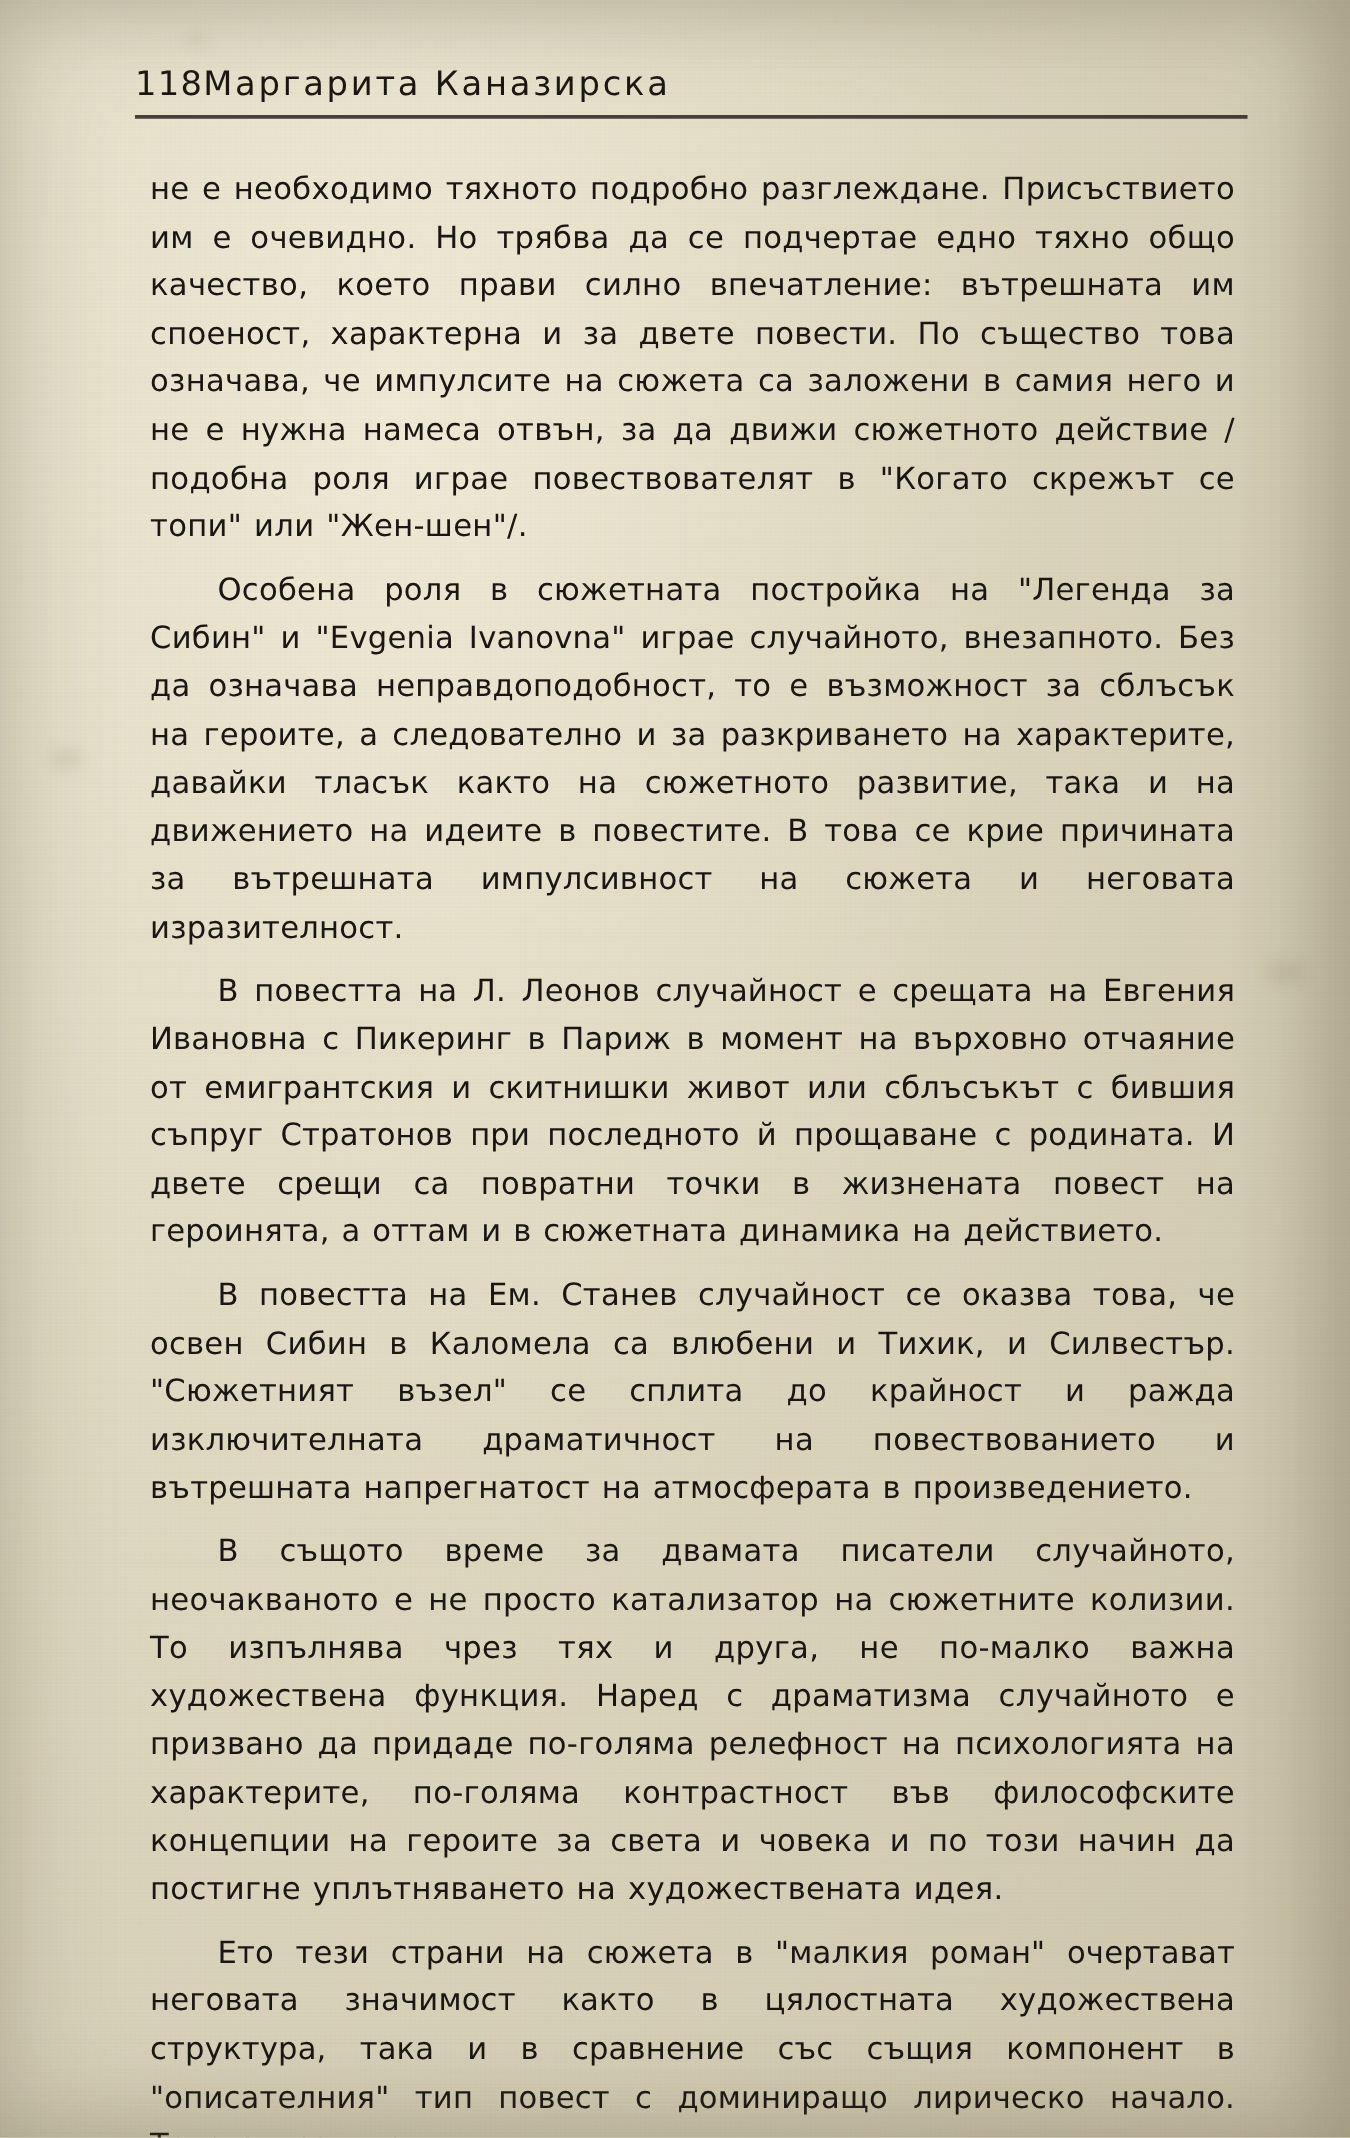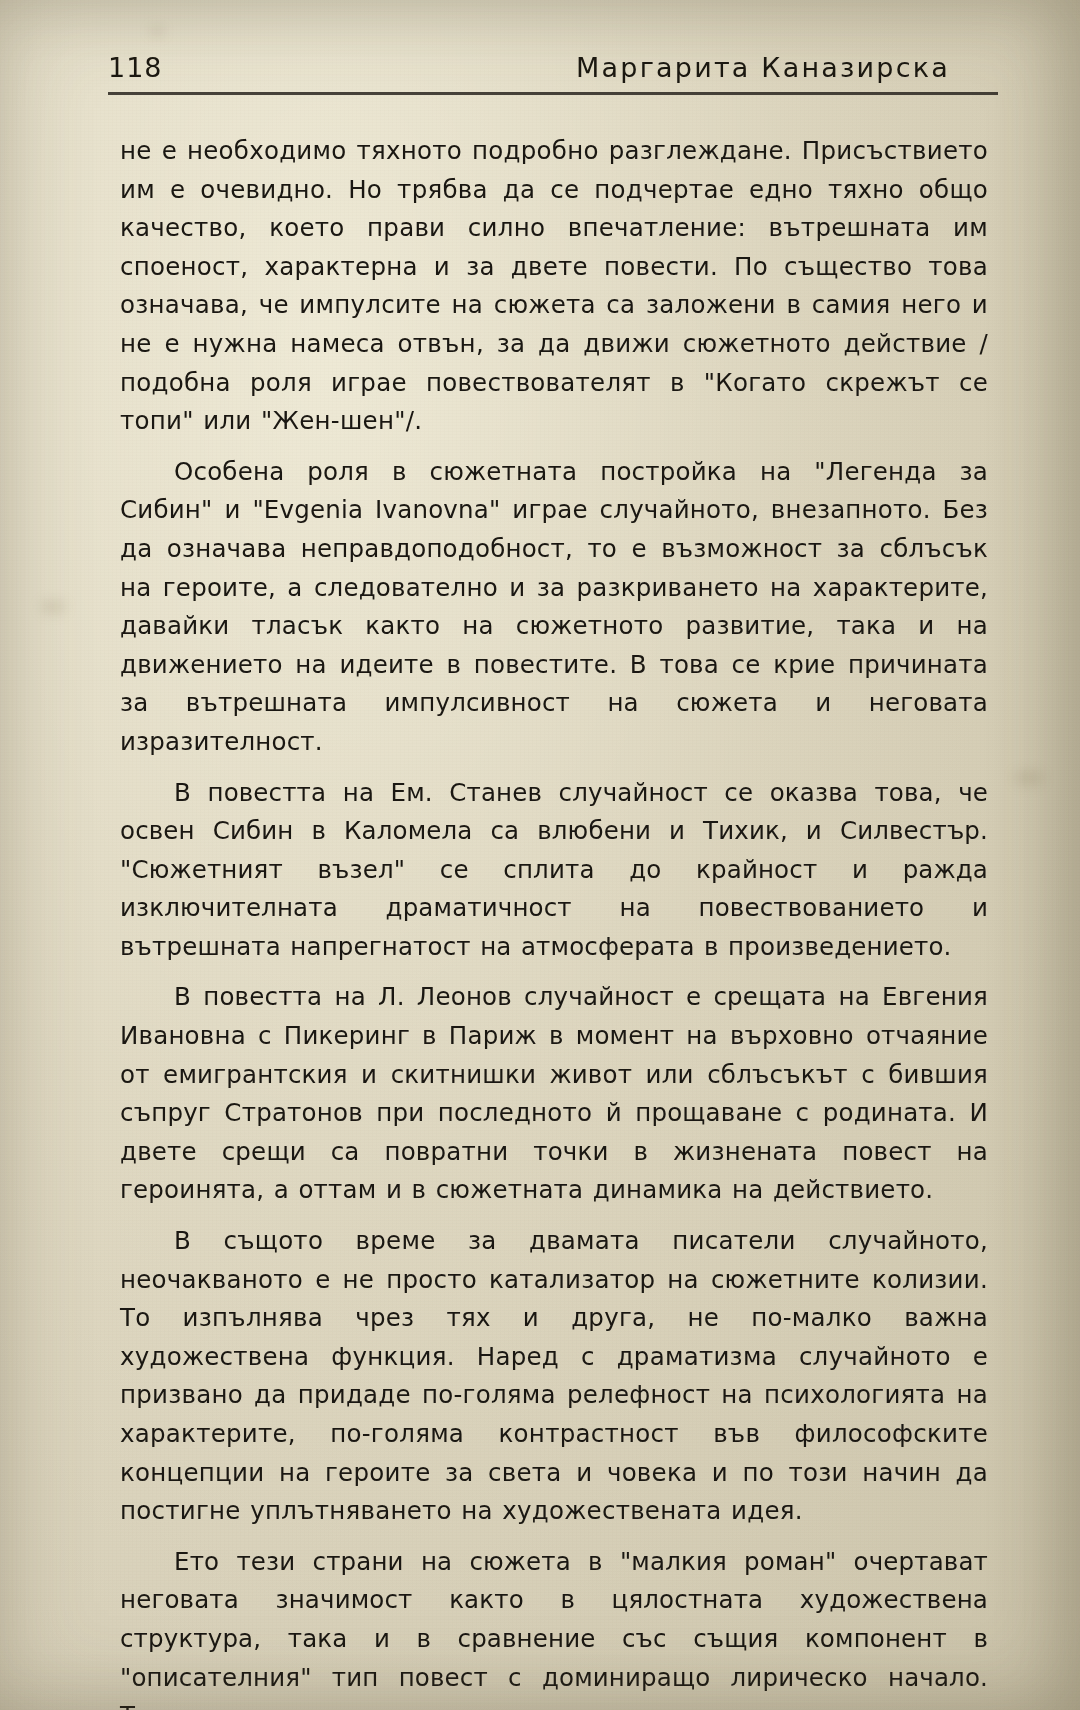--- a/index.html
+++ b/index.html
@@ -58,21 +58,21 @@
     align-items: baseline;
   }
   .folio {
     font-size: 27px;
     letter-spacing: 1px;
     font-family: "DejaVu Sans", sans-serif;
     color: #1b1811;
   }
   .running-title {
     flex: 1;
-    text-align: right;
+    text-align: left;
     font-size: 27px;
     letter-spacing: 2.2px;
     color: #1b1811;
     padding-right: 46px;
   }
   .rule {
     position: absolute;
     left: 96px;
     top: 92px;
     width: 890px;
@@ -127,21 +127,21 @@
   <div class="header">
     <div class="folio">118</div>
     <div class="running-title">Маргарита  Каназирска</div>
   </div>
 
   <div class="rule"></div>
 
   <div class="body-text">
     <p class="noindent">не е необходимо тяхното подробно разглеждане. Присъствието им е очевидно. Но трябва да се подчертае едно тяхно общо качество, което прави силно впечатление: вътрешната им споеност, характерна и за двете повести. По същество това означава, че импулсите на сюжета са заложени в самия него и не е нужна намеса отвън, за да движи сюжетното действие /подобна роля играе повествователят в "Когато скрежът  се топи" или "Жен-шен"/.</p>
     <p>Особена роля в сюжетната постройка на "Легенда за Сибин" и  "Evgenia Ivanovna"    играе случайното, внезапното. Без да означава неправдоподобност, то е възможност за сблъсък на героите, а следователно и за разкриването на характерите, давайки тласък както на сюжетното развитие, така и на движението на идеите в повестите. В това се крие причината за вътрешната импулсивност на сюжета и неговата изразителност.</p>
+    <p>В повестта на Л. Леонов случайност е срещата на Евгения Ивановна с Пикеринг в Париж в момент на върховно отчаяние от емигрантския и скитнишки живот или сблъсъкът  с бившия съпруг Стратонов при последното й прощаване с родината. И двете срещи са повратни точки в жизнената повест на героинята, а оттам и в сюжетната  динамика  на  действието.</p>
     <p>В повестта на Ем. Станев случайност се оказва това, че освен Сибин в Каломела са влюбени и Тихик, и Силвестър. "Сюжетният възел" се сплита до крайност и ражда изключителната драматичност на повествованието и вътрешната напрегнатост на атмосферата в произведението.</p>
-    <p>В повестта на Л. Леонов случайност е срещата на Евгения Ивановна с Пикеринг в Париж в момент на върховно отчаяние от емигрантския и скитнишки живот или сблъсъкът  с бившия съпруг Стратонов при последното й прощаване с родината. И двете срещи са повратни точки в жизнената повест на героинята, а оттам и в сюжетната  динамика  на  действието.</p>
     <p>В същото време за двамата писатели случайното, неочакваното е  не просто катализатор на сюжетните колизии.  То изпълнява чрез тях и друга, не по-малко важна художествена функция. Наред с драматизма случайното е призвано да придаде по-голяма релефност на психологията на характерите, по-голяма контрастност във философските концепции на героите за света и човека и по този начин да постигне уплътняването на художествената идея.</p>
     <p>Ето тези страни на сюжета в "малкия роман" очертават неговата значимост както в цялостната художествена структура, така и в сравнение със същия компонент в "описателния" тип повест с доминиращо лирическо начало. Това съвсем  не</p>
   </div>
 
 </div>
 
 <div class="edge-shadow"></div>
 
 </body></html>

